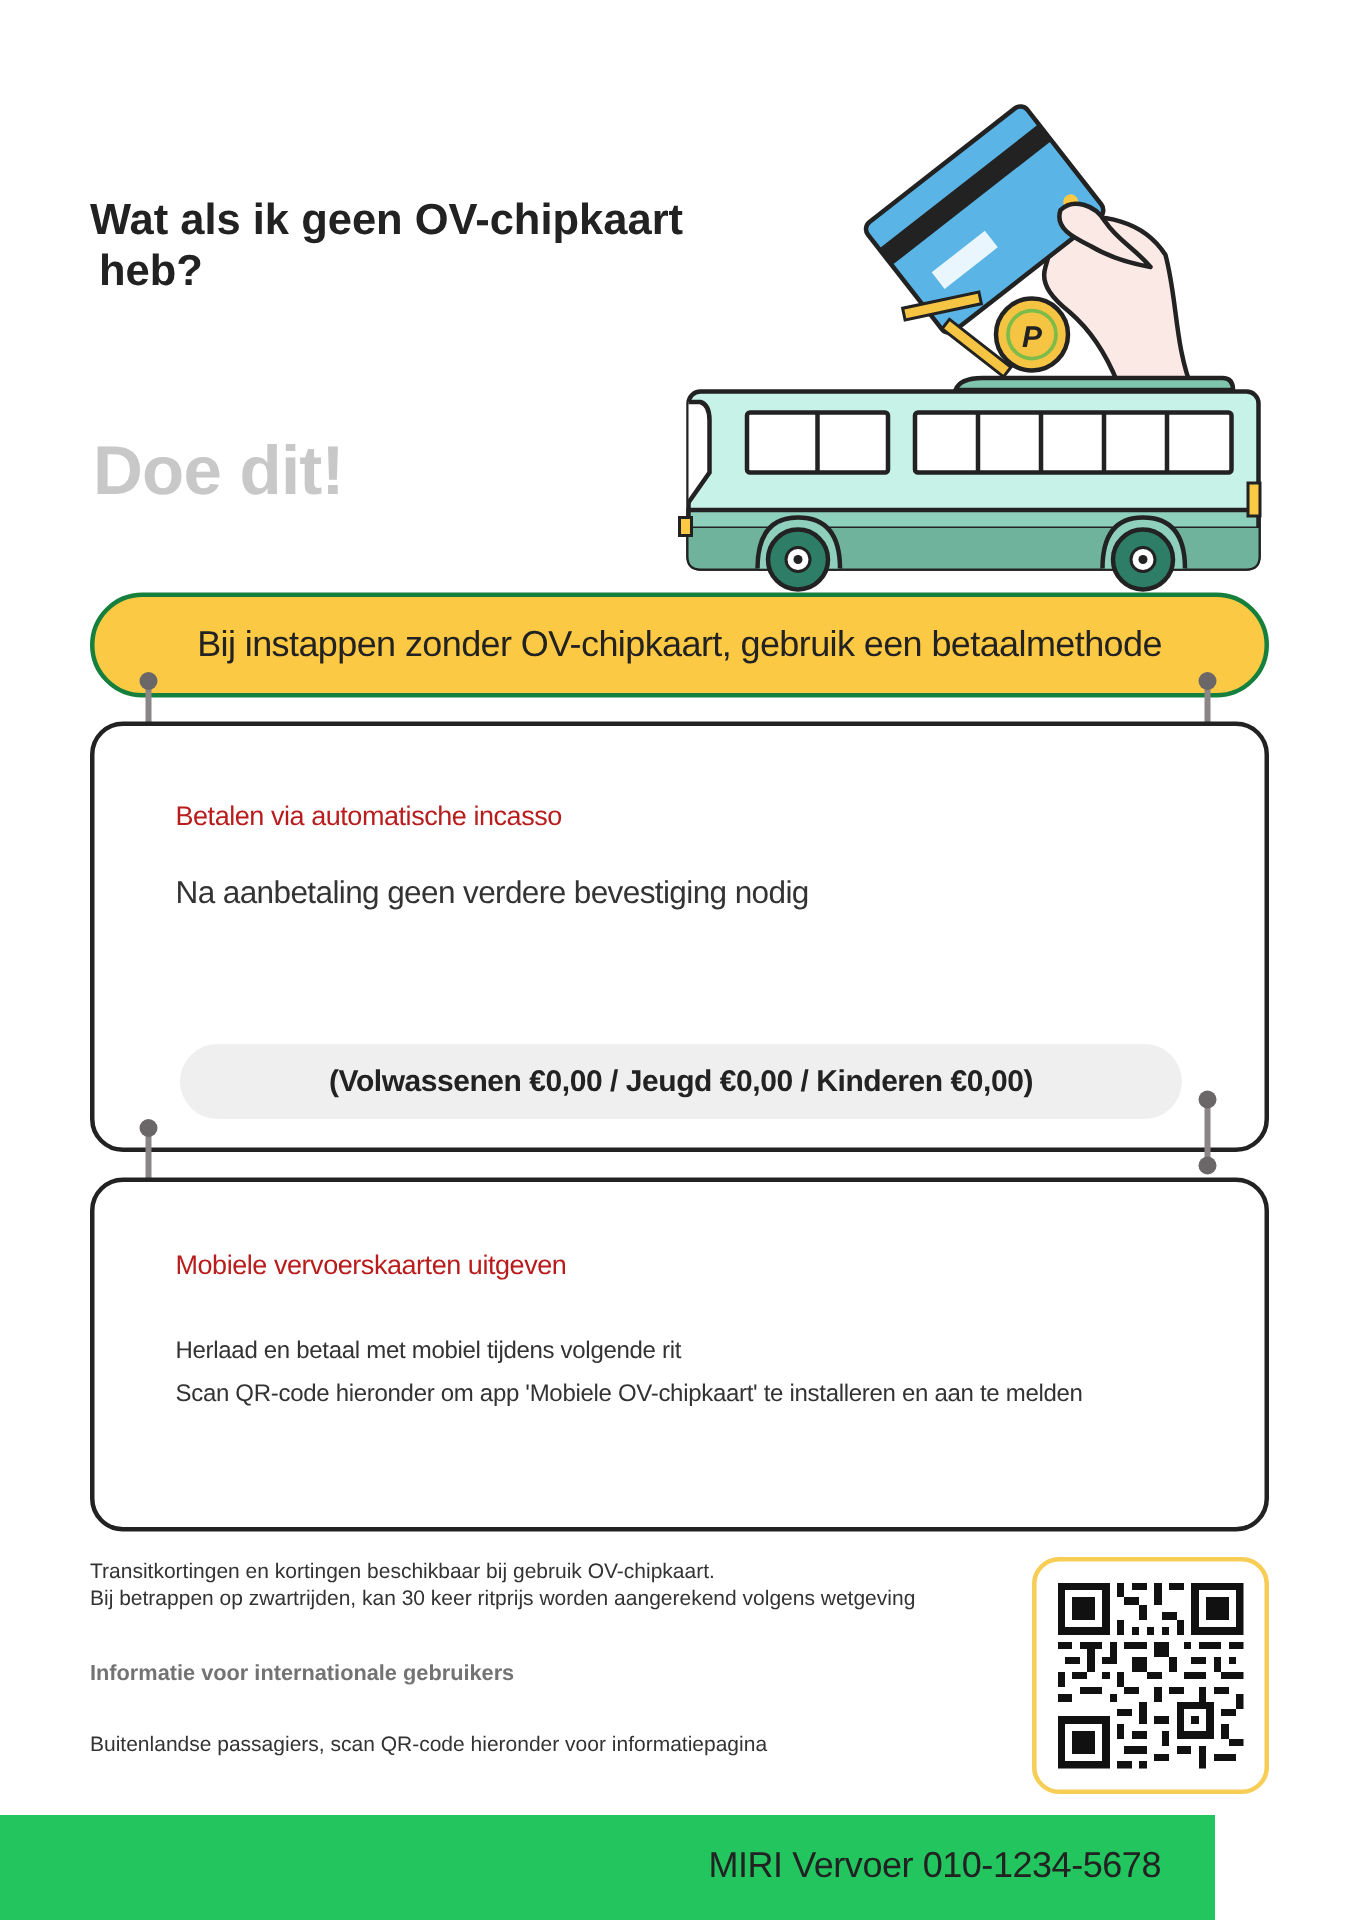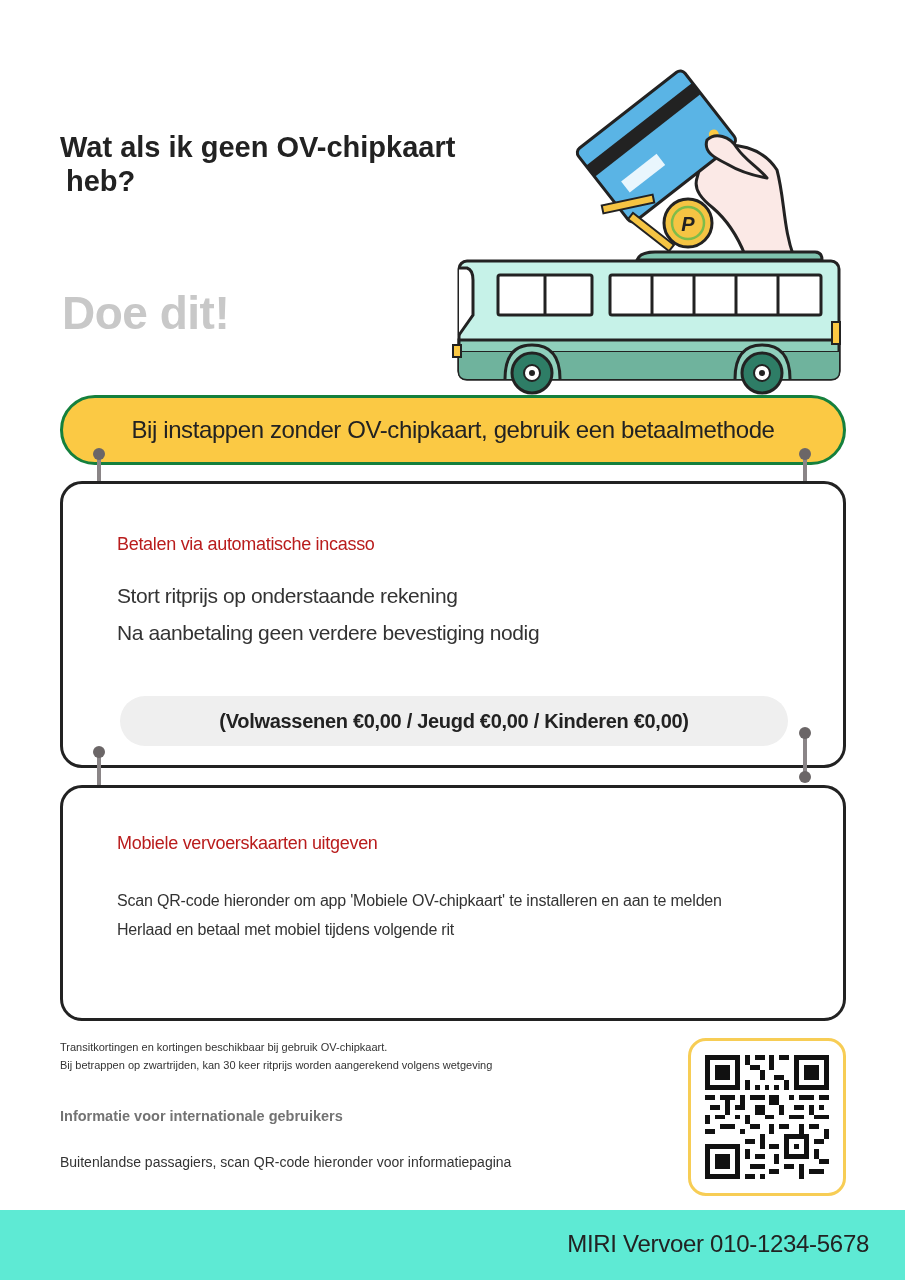--- a/index.html
+++ b/index.html
@@ -31,27 +31,27 @@
 
   .card2 .lines { position: absolute; left: 54px; top: 99px; }
   .card2 .lines div { font-size: 16px; line-height: 28.5px; color: #333; letter-spacing: -0.2px; }
 
   .ring { position: absolute; width: 4px; background: #8a8587; border-radius: 2px; }
   .ring::before, .ring::after { content: ""; position: absolute; left: -4px; width: 12px; height: 12px; border-radius: 50%; background: #6b6667; }
   .ring::before { top: -4px; }
   .ring::after { bottom: -4px; }
 
   .notes { position: absolute; left: 60px; top: 1038px; }
-  .notes .n { font-size: 11px; line-height: 18px; color: #333; }
+  .notes .n { font-size: 14px; line-height: 18px; color: #333; }
   .notes .intl { margin-top: 34px; font-size: 14.5px; font-weight: 700; color: #737373; }
   .notes .scan { margin-top: 30px; font-size: 14px; color: #333; }
 
   .qr-box { position: absolute; left: 688px; top: 1038px; width: 158px; height: 158px; border: 3px solid #f7cd55; border-radius: 18px; background: #fff; display: flex; align-items: center; justify-content: center; }
 
-  .footer { position: absolute; left: 0; top: 1210px; width: 905px; height: 70px; background: #5eead4; }
+  .footer { position: absolute; left: 0; top: 1210px; width: 810px; height: 70px; background: #22c55e; }
   .footer span { position: absolute; right: 36px; top: 20px; font-size: 24px; font-weight: 500; color: #222; letter-spacing: -0.3px; }
 </style>
 </head>
 <body>
 
 <div class="title">
   <span>Wat als ik geen OV-chipkaart</span>
   <span class="l2">heb?</span>
 </div>
 <div class="subtitle">Doe dit!</div>
@@ -117,36 +117,35 @@
 <div class="banner">
   <span>Bij instappen zonder OV-chipkaart, gebruik een betaalmethode</span>
 </div>
 
 <div class="ring" style="left:97px; top:452px; height:42px;"></div>
 <div class="ring" style="left:803px; top:452px; height:42px;"></div>
 
 <div class="card card1">
   <h3>Betalen via automatische incasso</h3>
   <div class="lines">
-    <div>Stort ritprijs op onderstaande rekening</div>
     <div>Na aanbetaling geen verdere bevestiging nodig</div>
   </div>
   <div class="pill">
     <span>(Volwassenen €0,00 / Jeugd €0,00 / Kinderen €0,00)</span>
   </div>
 </div>
 
 <div class="ring" style="left:97px; top:750px; height:48px;"></div>
 <div class="ring" style="left:803px; top:731px; height:48px;"></div>
 
 <div class="card card2">
   <h3>Mobiele vervoerskaarten uitgeven</h3>
   <div class="lines">
+    <div>Herlaad en betaal met mobiel tijdens volgende rit</div>
     <div>Scan QR-code hieronder om app 'Mobiele OV-chipkaart' te installeren en aan te melden</div>
-    <div>Herlaad en betaal met mobiel tijdens volgende rit</div>
   </div>
 </div>
 
 <div class="notes">
   <div class="n">Transitkortingen en kortingen beschikbaar bij gebruik OV-chipkaart.</div>
   <div class="n">Bij betrappen op zwartrijden, kan 30 keer ritprijs worden aangerekend volgens wetgeving</div>
   <div class="intl">Informatie voor internationale gebruikers</div>
   <div class="scan">Buitenlandse passagiers, scan QR-code hieronder voor informatiepagina</div>
 </div>
 

